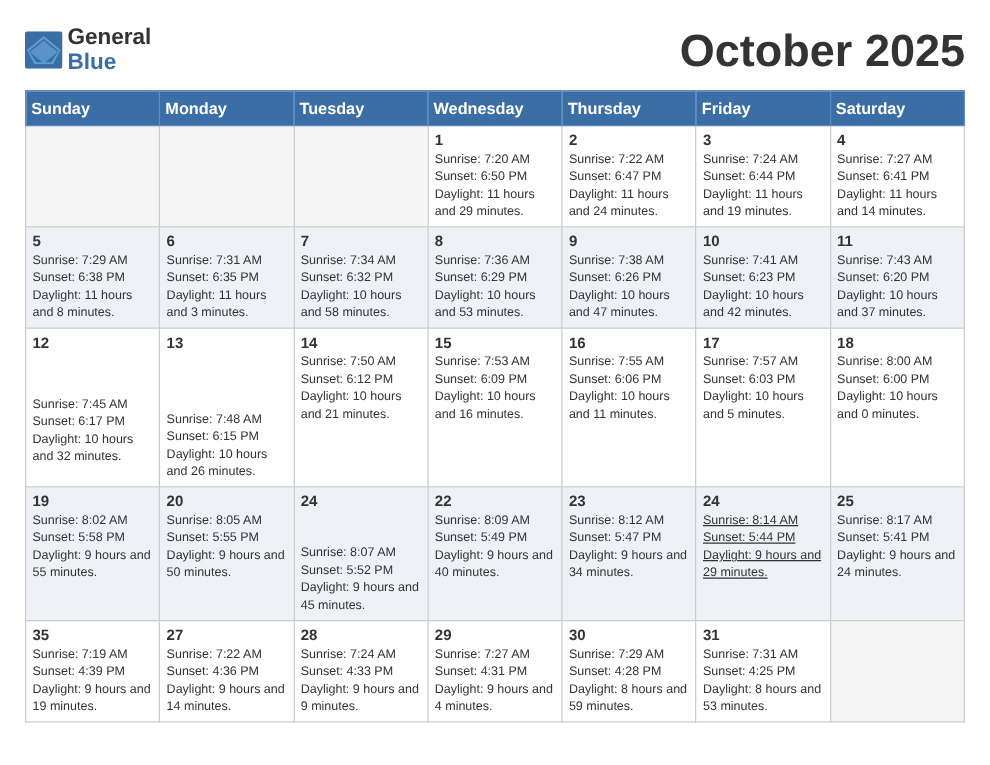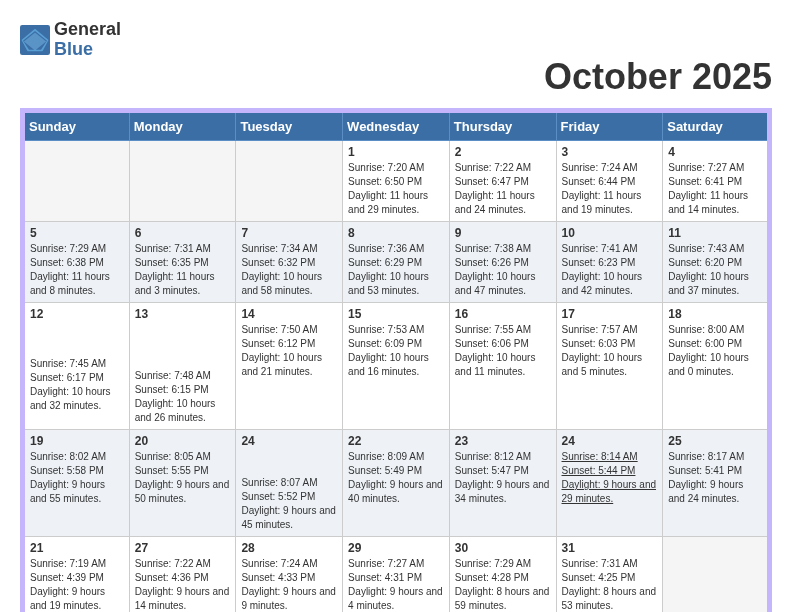--- a/index.html
+++ b/index.html
@@ -35,35 +35,34 @@
       font-weight: bold;
       color: #3a6ea5;
     }
     .logo-icon {
       width: 30px;
       height: 30px;
       margin-right: 4px;
     }
     .title-section {
       text-align: left;
-      margin-top: 36px;
     }
     .month-title {
       font-size: 36px;
       font-weight: bold;
       color: #333;
     }
     .subtitle {
       font-size: 14px;
       color: #555;
     }
     .calendar {
       width: 100%;
       border-collapse: collapse;
-      border: 5px solid #c4b5fd;
+      border: 1px solid #c4b5fd;
     }
     .calendar th {
       background-color: #3a6ea5;
       color: #fff;
       font-size: 13px;
       padding: 6px 4px;
       text-align: left;
       border: 1px solid #5a8ec5;
     }
     .calendar td {
@@ -284,21 +283,21 @@
         </td>
         <td>
           <span class="day-number">25</span>
           <div class="day-info" style="white-space: pre-line;">Sunrise: 8:17 AM
 Sunset: 5:41 PM
 Daylight: 9 hours and 24 minutes.</div>
         </td>
       </tr>
       <tr>
         <td>
-          <span class="day-number">21</span>
+          <span class="day-number">35</span>
           <div class="day-info" style="white-space: pre-line;">Sunrise: 7:19 AM
 Sunset: 4:39 PM
 Daylight: 9 hours and 19 minutes.</div>
         </td>
         <td>
           <span class="day-number">27</span>
           <div class="day-info" style="white-space: pre-line;">Sunrise: 7:22 AM
 Sunset: 4:36 PM
 Daylight: 9 hours and 14 minutes.</div>
         </td>

